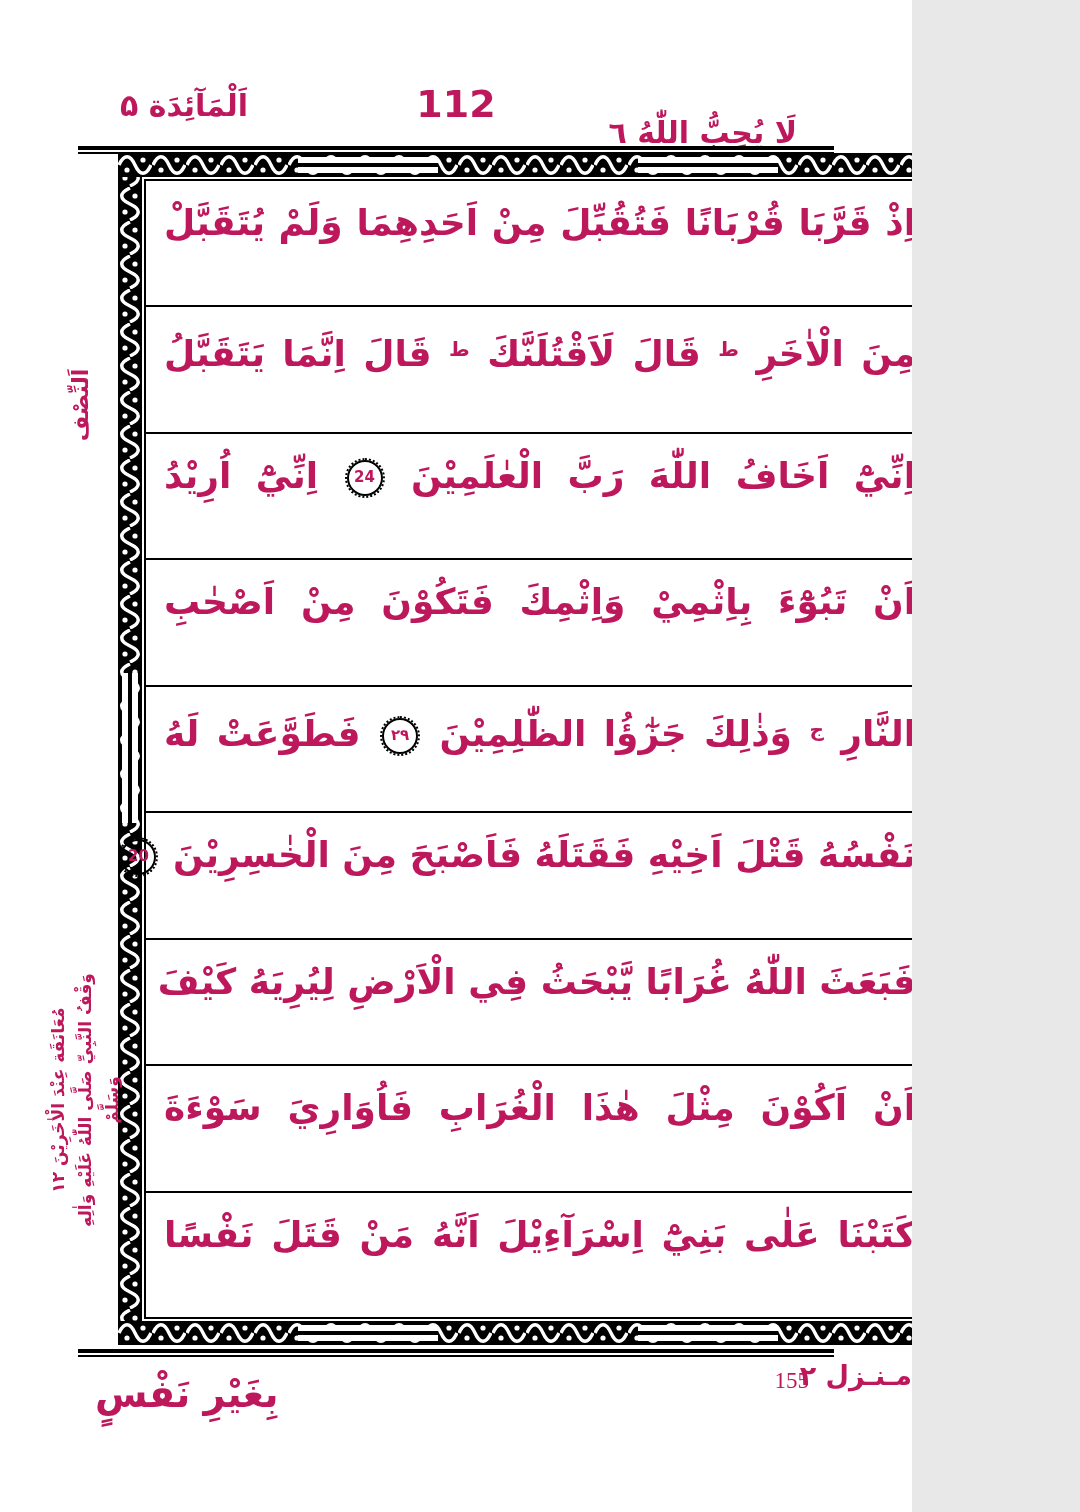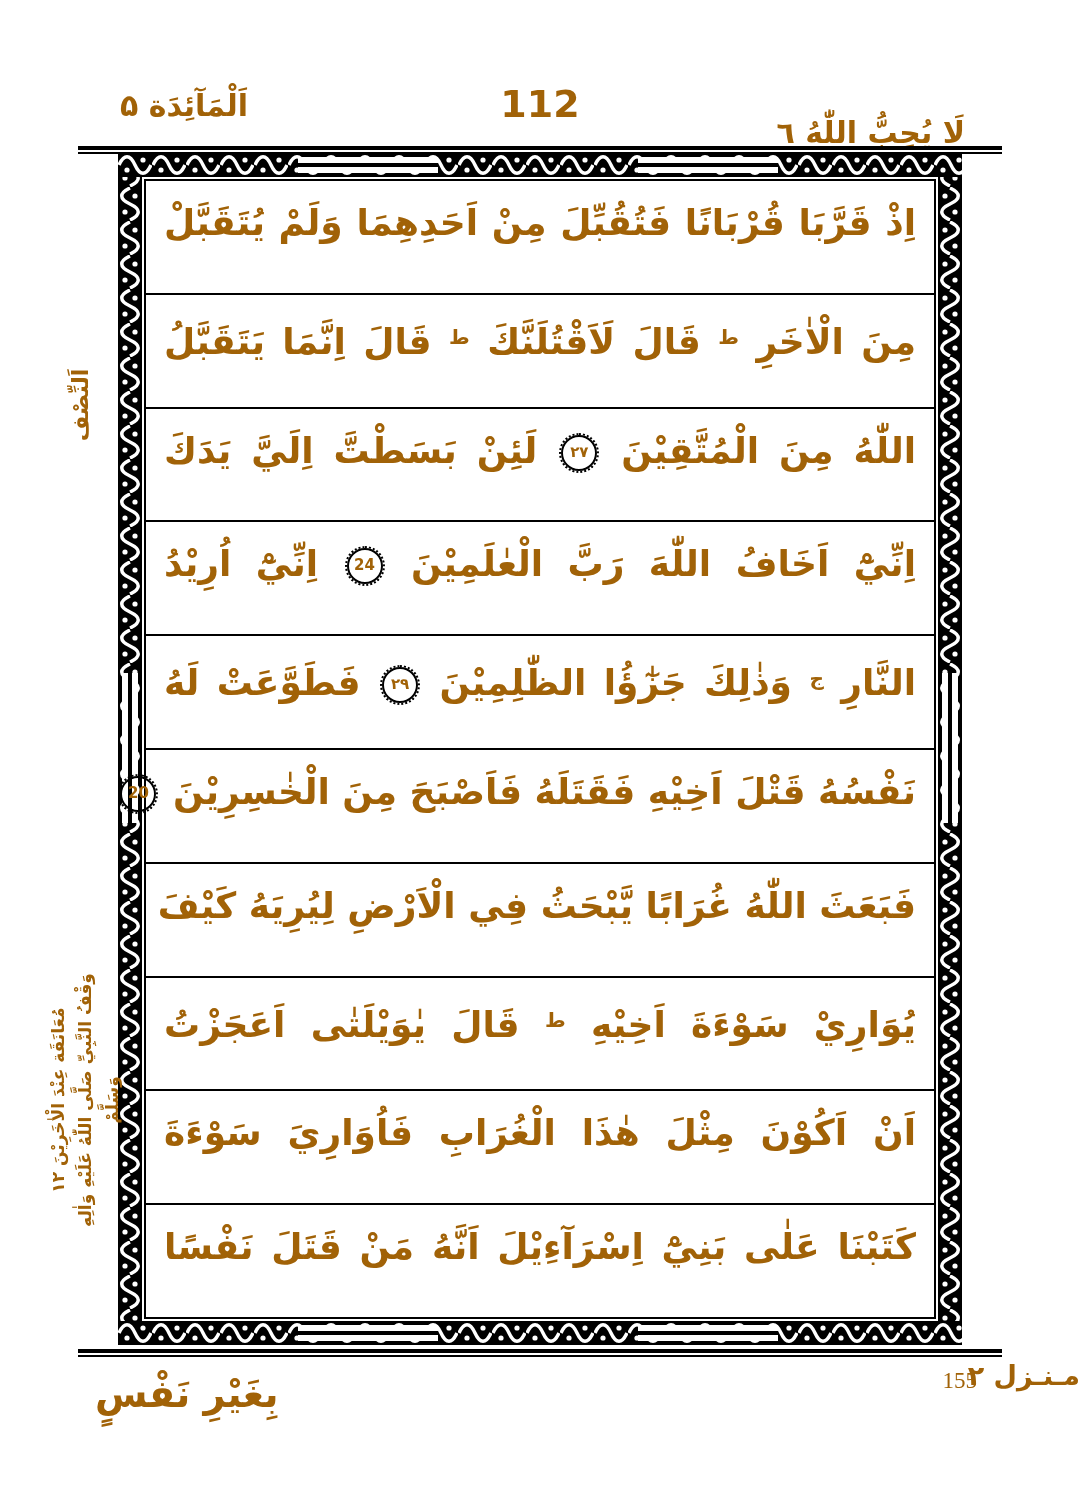--- a/index.html
+++ b/index.html
@@ -1,17 +1,17 @@
 <!DOCTYPE html>
 <html lang="ar"><head>
 <meta charset="utf-8">
 <style>
   html,body{margin:0;padding:0;background:#e8e8e8;}
-  #page{position:relative;width:1080px;height:1512px;background:#ffffff;overflow:hidden;
-        font-family:"DejaVu Sans",sans-serif;color:#a16207;}
+  #page{position:relative;width:912px;height:1512px;background:#ffffff;overflow:hidden;
+        font-family:"DejaVu Sans",sans-serif;color:#be185d;}
   
   .surah{position:absolute;left:120px;top:88px;font-size:30px;font-weight:bold;direction:rtl;}
   .pagenum-ar{position:absolute;left:0;right:0;top:82px;text-align:center;font-size:38px;font-weight:bold;}
   .juz{position:absolute;right:115px;top:86px;font-size:30px;font-weight:bold;direction:rtl;margin-top:29px;}
   
   .rule{position:absolute;left:78px;right:78px;height:9px;
         background:linear-gradient(to bottom,#000 0 4px,#fff 4px 6px,#000 6px 8px,#fff 8px 9px);}
   .rule-top{top:146px;}
   .rule-bottom{top:1349px;}
   
@@ -126,47 +126,40 @@
         <span>اِذْ قَرَّبَا قُرْبَانًا فَتُقُبِّلَ مِنْ اَحَدِهِمَا وَلَمْ يُتَقَبَّلْ</span>
       </div>
       <div class="qline">
         <span>مِنَ الْاٰخَرِ</span>
         <span class="waqf">ط</span>
         <span>قَالَ لَاَقْتُلَنَّكَ</span>
         <span class="waqf">ط</span>
         <span>قَالَ اِنَّمَا يَتَقَبَّلُ</span>
       </div>
       <div class="qline">
-        <span>اللّٰهُ مِنَ الْمُتَّقِيْنَ</span>
-        <span class="ayah">٢٧</span>
-        <span>لَئِنْ بَسَطْتَّ اِلَيَّ يَدَكَ</span>
-      </div>
-      <div class="qline">
         <span>اِنِّيْٓ اَخَافُ اللّٰهَ رَبَّ الْعٰلَمِيْنَ</span>
         <span class="ayah">24</span>
         <span>اِنِّيْٓ اُرِيْدُ</span>
+      </div>
+      <div class="qline">
+        <span>اَنْ تَبُوْٓءَ بِاِثْمِيْ وَاِثْمِكَ فَتَكُوْنَ مِنْ اَصْحٰبِ</span>
       </div>
       <div class="qline">
         <span>النَّارِ</span>
         <span class="waqf">ج</span>
         <span>وَذٰلِكَ جَزٰٓؤُا الظّٰلِمِيْنَ</span>
         <span class="ayah">٢٩</span>
         <span>فَطَوَّعَتْ لَهُ</span>
       </div>
       <div class="qline">
         <span>نَفْسُهُ قَتْلَ اَخِيْهِ فَقَتَلَهُ فَاَصْبَحَ مِنَ الْخٰسِرِيْنَ</span>
         <span class="ayah">20</span>
       </div>
       <div class="qline">
         <span>فَبَعَثَ اللّٰهُ غُرَابًا يَّبْحَثُ فِي الْاَرْضِ لِيُرِيَهُ كَيْفَ</span>
-      </div>
-      <div class="qline">
-        <span>يُوَارِيْ سَوْءَةَ اَخِيْهِ</span>
-        <span class="waqf">ط</span>
-        <span>قَالَ يٰوَيْلَتٰى اَعَجَزْتُ</span>
       </div>
       <div class="qline">
         <span>اَنْ اَكُوْنَ مِثْلَ هٰذَا الْغُرَابِ فَاُوَارِيَ سَوْءَةَ</span>
       </div>
       <div class="qline">
         <span>كَتَبْنَا عَلٰى بَنِيْٓ اِسْرَآءِيْلَ اَنَّهُ مَنْ قَتَلَ نَفْسًا</span>
       </div>
     </div>
   </div>
 

